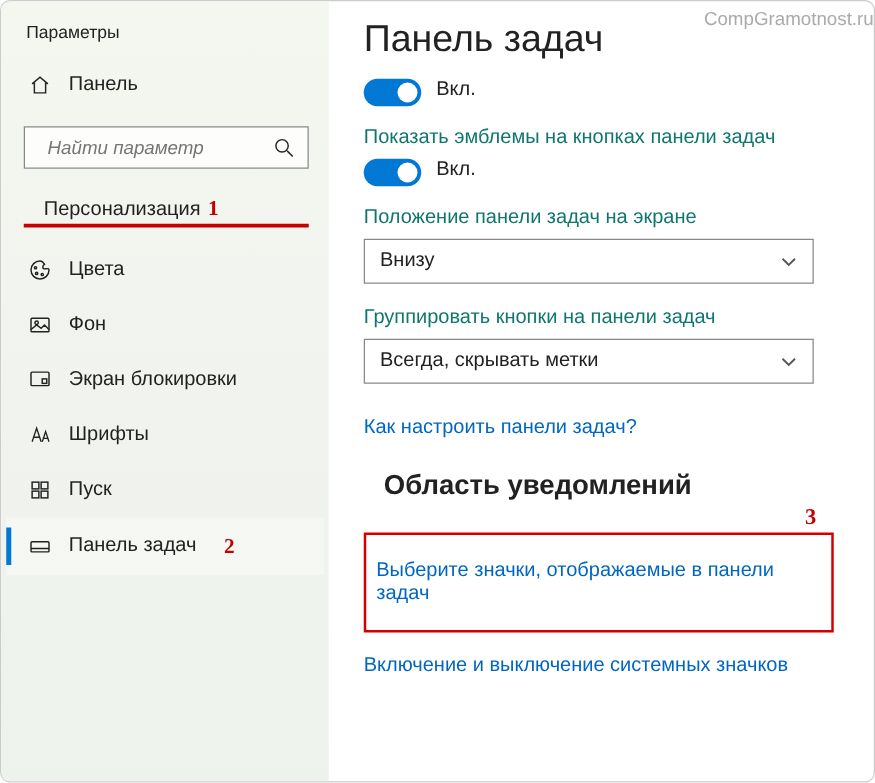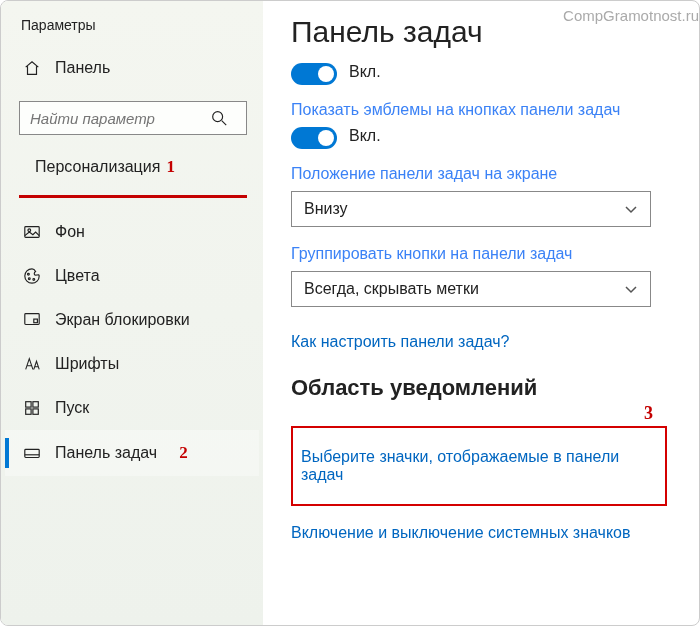--- a/index.html
+++ b/index.html
@@ -1,44 +1,44 @@
 <!DOCTYPE html>
 <html><head>
   <meta charset="utf-8">
   <style>
     * { margin: 0; padding: 0; box-sizing: border-box; font-family: "Segoe UI", Arial, sans-serif; }
     body { width: 700px; height: 626px; background: #fff; overflow: hidden; border: 1px solid #ccc; border-radius: 8px; position: relative; }
     .layout { display: flex; height: 100%; }
     .sidebar { width: 262px; background: linear-gradient(to bottom, #f4f6f0, #eef2ec); padding: 12px 4px 12px 4px; }
     .sidebar-title { font-size: 14px; color: #222; margin: 4px 0 16px 16px; }
     .home-row { display: flex; align-items: center; gap: 14px; padding: 10px 12px 10px 18px; font-size: 16px; color: #222; margin-bottom: 14px; cursor: pointer; }
-    .search-box { display: flex; align-items: center; justify-content: flex-start; border: 1px solid #888; background: #fdfefc; margin: 0 12px 18px 14px; padding: 7px 10px; }
+    .search-box { display: flex; align-items: center; justify-content: flex-end; border: 1px solid #888; background: #fdfefc; margin: 0 12px 18px 14px; padding: 7px 10px; }
     .search-box input { border: none; outline: none; background: transparent; font-size: 15px; color: #666; width: 180px; font-style: italic; }
     .section-label { font-size: 16px; color: #222; padding: 4px 12px 2px 16px; display: flex; align-items: baseline; gap: 6px; }
-    .underline-red { border-bottom: 3px solid #c40000; margin: 0 12px 12px 14px; padding-bottom: 18px; }
+    .underline-red { border-bottom: 3px solid #c40000; margin: 0 12px 12px 14px; padding-bottom: 2px; }
     .annot { color: #c40000; font-weight: bold; font-size: 17px; font-family: Georgia, serif; }
     .nav-item { display: flex; align-items: center; gap: 14px; padding: 13px 12px 13px 18px; font-size: 16px; color: #222; cursor: pointer; position: relative; }
     .nav-item.active::before { content: ""; position: absolute; left: 0; top: 8px; bottom: 8px; width: 4px; background: #0078d4; }
     .nav-item.active { background: rgba(255,255,255,.35); }
     .icon { width: 18px; height: 18px; display: inline-flex; align-items: center; justify-content: center; flex-shrink: 0; }
     .icon svg { width: 18px; height: 18px; stroke: #222; stroke-width: 1.3; fill: none; }
     .nav-annot { color: #c40000; font-weight: bold; font-size: 17px; margin-left: 8px; font-family: Georgia, serif; }
     .main { flex: 1; padding: 10px 24px 10px 28px; overflow: hidden; position: relative; }
     .watermark { position: absolute; right: 0; top: 6px; color: #aaa; font-size: 15px; }
     .page-title { font-size: 30px; color: #222; margin: 4px 0 14px 0; font-weight: 500; }
     .toggle-row { display: flex; gap: 12px; margin-bottom: 16px; }
     .toggle { width: 46px; height: 22px; border-radius: 11px; background: #0078d4; position: relative; cursor: pointer; }
     .toggle::after { content: ""; position: absolute; right: 3px; top: 3px; width: 16px; height: 16px; border-radius: 50%; background: #fff; }
     .toggle-label { font-size: 16px; color: #222; }
-    .setting-label { font-size: 16px; color: #3b82f6; margin: 10px 0 8px 0; }
+    .setting-label { font-size: 16px; color: #0f766e; margin: 10px 0 8px 0; }
     .select-box { display: flex; align-items: center; justify-content: space-between; border: 1px solid #888; padding: 8px 12px; font-size: 16px; color: #222; width: 360px; cursor: pointer; margin-bottom: 18px; }
     .chev { width: 14px; height: 14px; }
     .chev svg { width: 14px; height: 14px; stroke: #555; stroke-width: 1.5; fill: none; }
     .link { color: #0066c0; font-size: 16px; cursor: pointer; display: inline-block; margin: 8px 0; }
-    .section-title { font-size: 22px; color: #222; margin: 16px 0 8px 0; }
+    .section-title { font-size: 22px; color: #222; margin: 16px 0 8px 16px; }
     .annot3-wrap { display: flex; align-items: center; justify-content: flex-end; margin-top: -6px; margin-bottom: 2px; padding-right: 22px; }
     .annot3 { color: #c40000; font-weight: bold; font-size: 18px; font-family: Georgia, serif; }
     .red-box { border: 2px solid #d40000; padding: 20px 8px; margin: 2px 8px 10px 0; }
     .red-box .link { margin: 0; }
   </style>
 </head>
 <body>
 
 <div class="layout">
   <div class="sidebar">
@@ -64,38 +64,38 @@
     </div>
 
     <div class="section-label underline-red">
       <span>Персонализация</span>
       <span class="annot">1</span>
     </div>
 
     <div class="nav-item">
       <span class="icon">
         <svg viewBox="0 0 20 20">
-            <rect x="2" y="4" width="16" height="12" rx="1"></rect>
-            <circle cx="7" cy="8" r="1.5"></circle>
-            <path d="M2 14 L7 10 L11 13 L14 10 L18 14"></path>
-          </svg>
-      </span>
-      <span>Фон</span>
-    </div>
-
-    <div class="nav-item">
-      <span class="icon">
-        <svg viewBox="0 0 20 20">
             <path d="M10 2 A8 8 0 1 0 18 10 C18 8 16 9 14 9 C12 9 12 6 14 5 C13 3 11.5 2 10 2 Z"></path>
             <circle cx="6" cy="8" r="1"></circle>
             <circle cx="7" cy="13" r="1"></circle>
             <circle cx="12" cy="14" r="1"></circle>
           </svg>
       </span>
       <span>Цвета</span>
+    </div>
+
+    <div class="nav-item">
+      <span class="icon">
+        <svg viewBox="0 0 20 20">
+            <rect x="2" y="4" width="16" height="12" rx="1"></rect>
+            <circle cx="7" cy="8" r="1.5"></circle>
+            <path d="M2 14 L7 10 L11 13 L14 10 L18 14"></path>
+          </svg>
+      </span>
+      <span>Фон</span>
     </div>
 
     <div class="nav-item">
       <span class="icon">
         <svg viewBox="0 0 20 20">
             <rect x="2" y="3" width="16" height="12" rx="1"></rect>
             <rect x="12" y="9" width="4" height="4"></rect>
           </svg>
       </span>
       <span>Экран блокировки</span>

